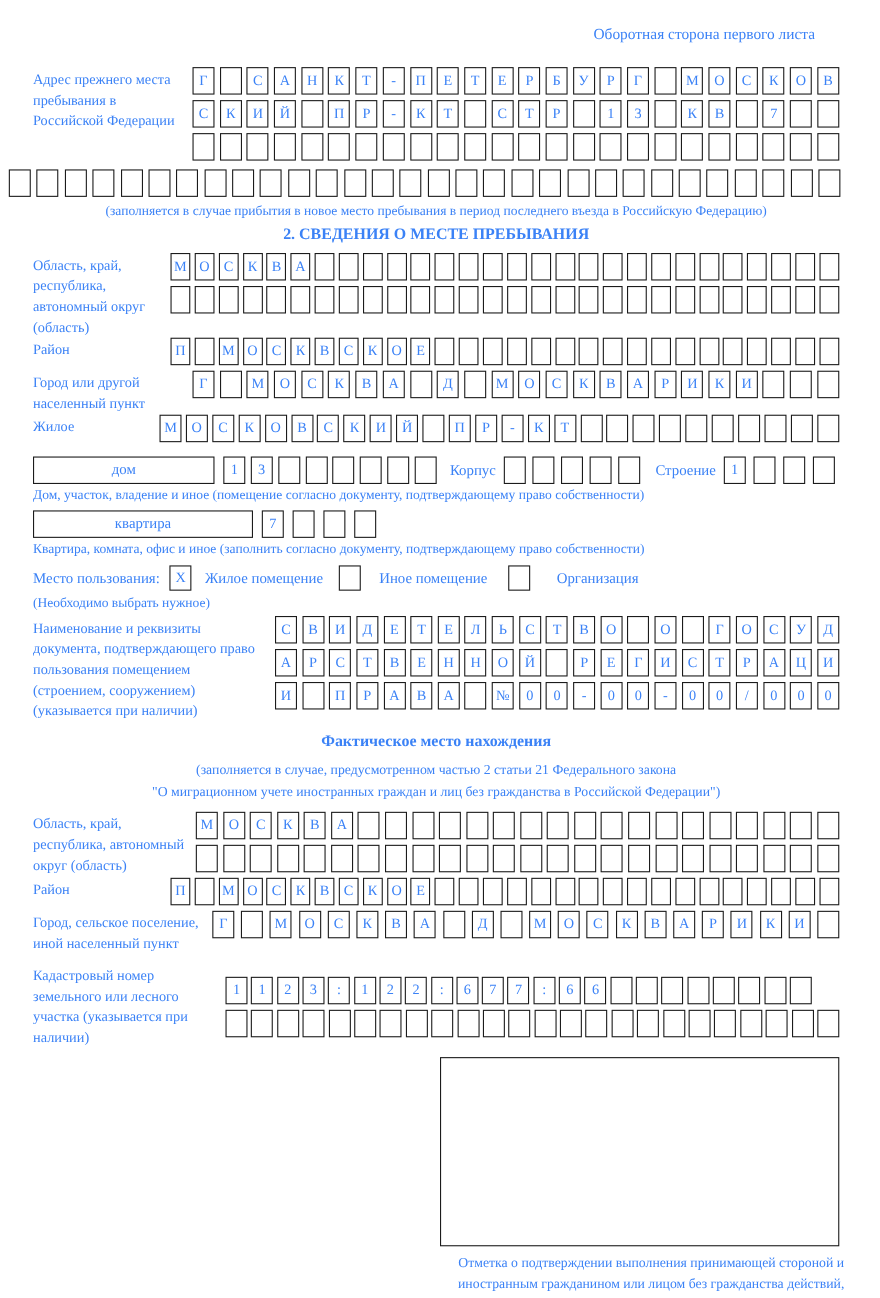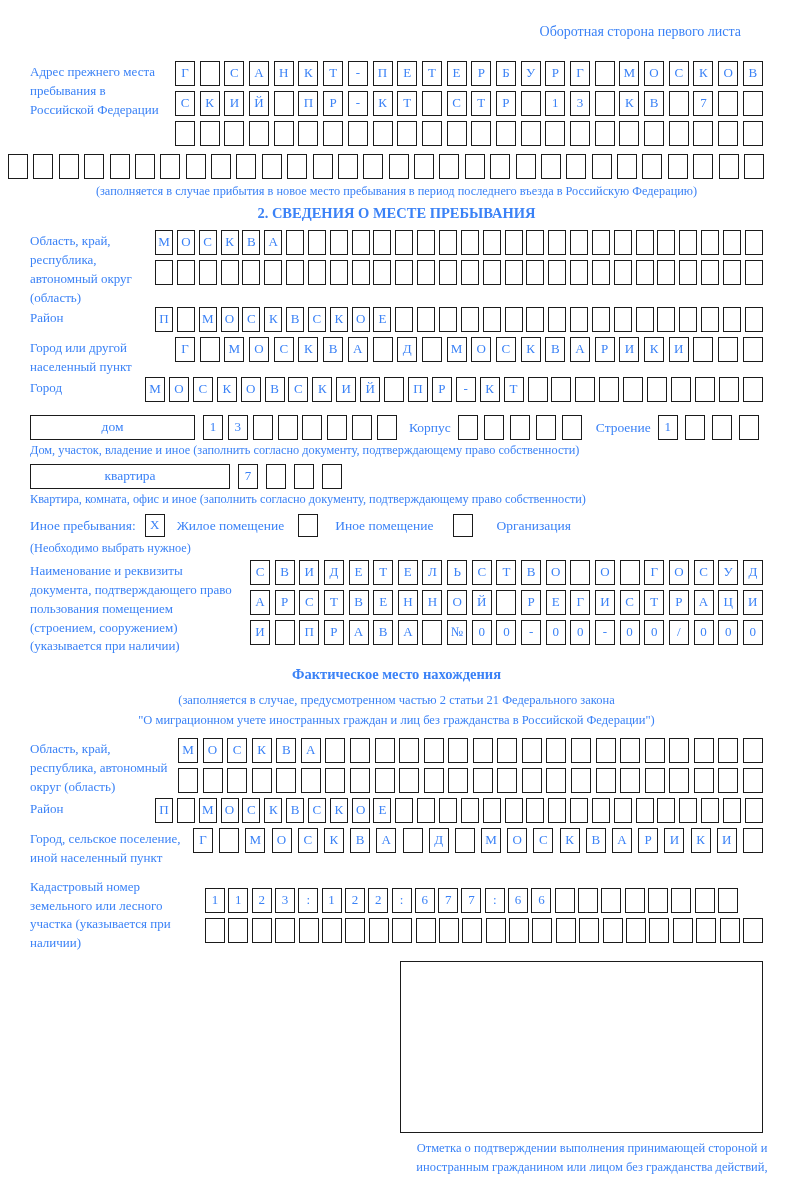--- a/index.html
+++ b/index.html
@@ -355,21 +355,21 @@
           <span class="cell">К</span>
           <span class="cell">И</span>
           <span class="cell"></span>
           <span class="cell"></span>
           <span class="cell"></span>
         </div>
     </div>
   </div>
 
   <div class="field">
-    <div class="flabel" style="width:80px">Город</div>
+    <div class="flabel" style="width:80px">Жилое</div>
     <div class="rows">
       <div class="cellrow w618">
           <span class="cell">М</span>
           <span class="cell">О</span>
           <span class="cell">С</span>
           <span class="cell">К</span>
           <span class="cell">О</span>
           <span class="cell">В</span>
           <span class="cell">С</span>
           <span class="cell">К</span>
@@ -416,35 +416,35 @@
         <span class="cell"></span>
       </div>
     <div class="inline-label" style="margin-left:14px">Строение</div>
     <div class="cells-inline" style="width:101px;margin-left:7px">
         <span class="cell">1</span>
         <span class="cell"></span>
         <span class="cell"></span>
         <span class="cell"></span>
       </div>
   </div>
-  <div class="note" style="text-align:left;margin-top:3px">Дом, участок, владение и иное (заполнить согласно документу, подтверждающему право собственности)</div>
+  <div class="note" style="text-align:left;margin-top:3px">Дом, участок, владение и иное (помещение согласно документу, подтверждающему право собственности)</div>
 
   <div class="houserow" style="margin-top:6px">
     <div class="labelbox" style="width:200px">квартира</div>
     <div class="cells-inline" style="width:104px;margin-left:8px">
         <span class="cell">7</span>
         <span class="cell"></span>
         <span class="cell"></span>
         <span class="cell"></span>
       </div>
   </div>
   <div class="note" style="text-align:left;margin-top:3px">Квартира, комната, офис и иное (заполнить согласно документу, подтверждающему право собственности)</div>
 
   <div class="stayrow">
-    <span class="txt">Иное пребывания:</span>
+    <span class="txt">Место пользования:</span>
     <span class="checkbox" style="margin-left:9px">X</span>
     <span class="txt" style="margin-left:12px">Жилое помещение</span>
     <span class="checkbox" style="margin-left:14px"></span>
     <span class="txt" style="margin-left:17px">Иное помещение</span>
     <span class="checkbox" style="margin-left:19px"></span>
     <span class="txt" style="margin-left:24px">Организация</span>
   </div>
   <div class="center-sub" style="margin-right:290px">(Необходимо выбрать нужное)</div>
 
   <div class="field" style="margin-top:4px">

